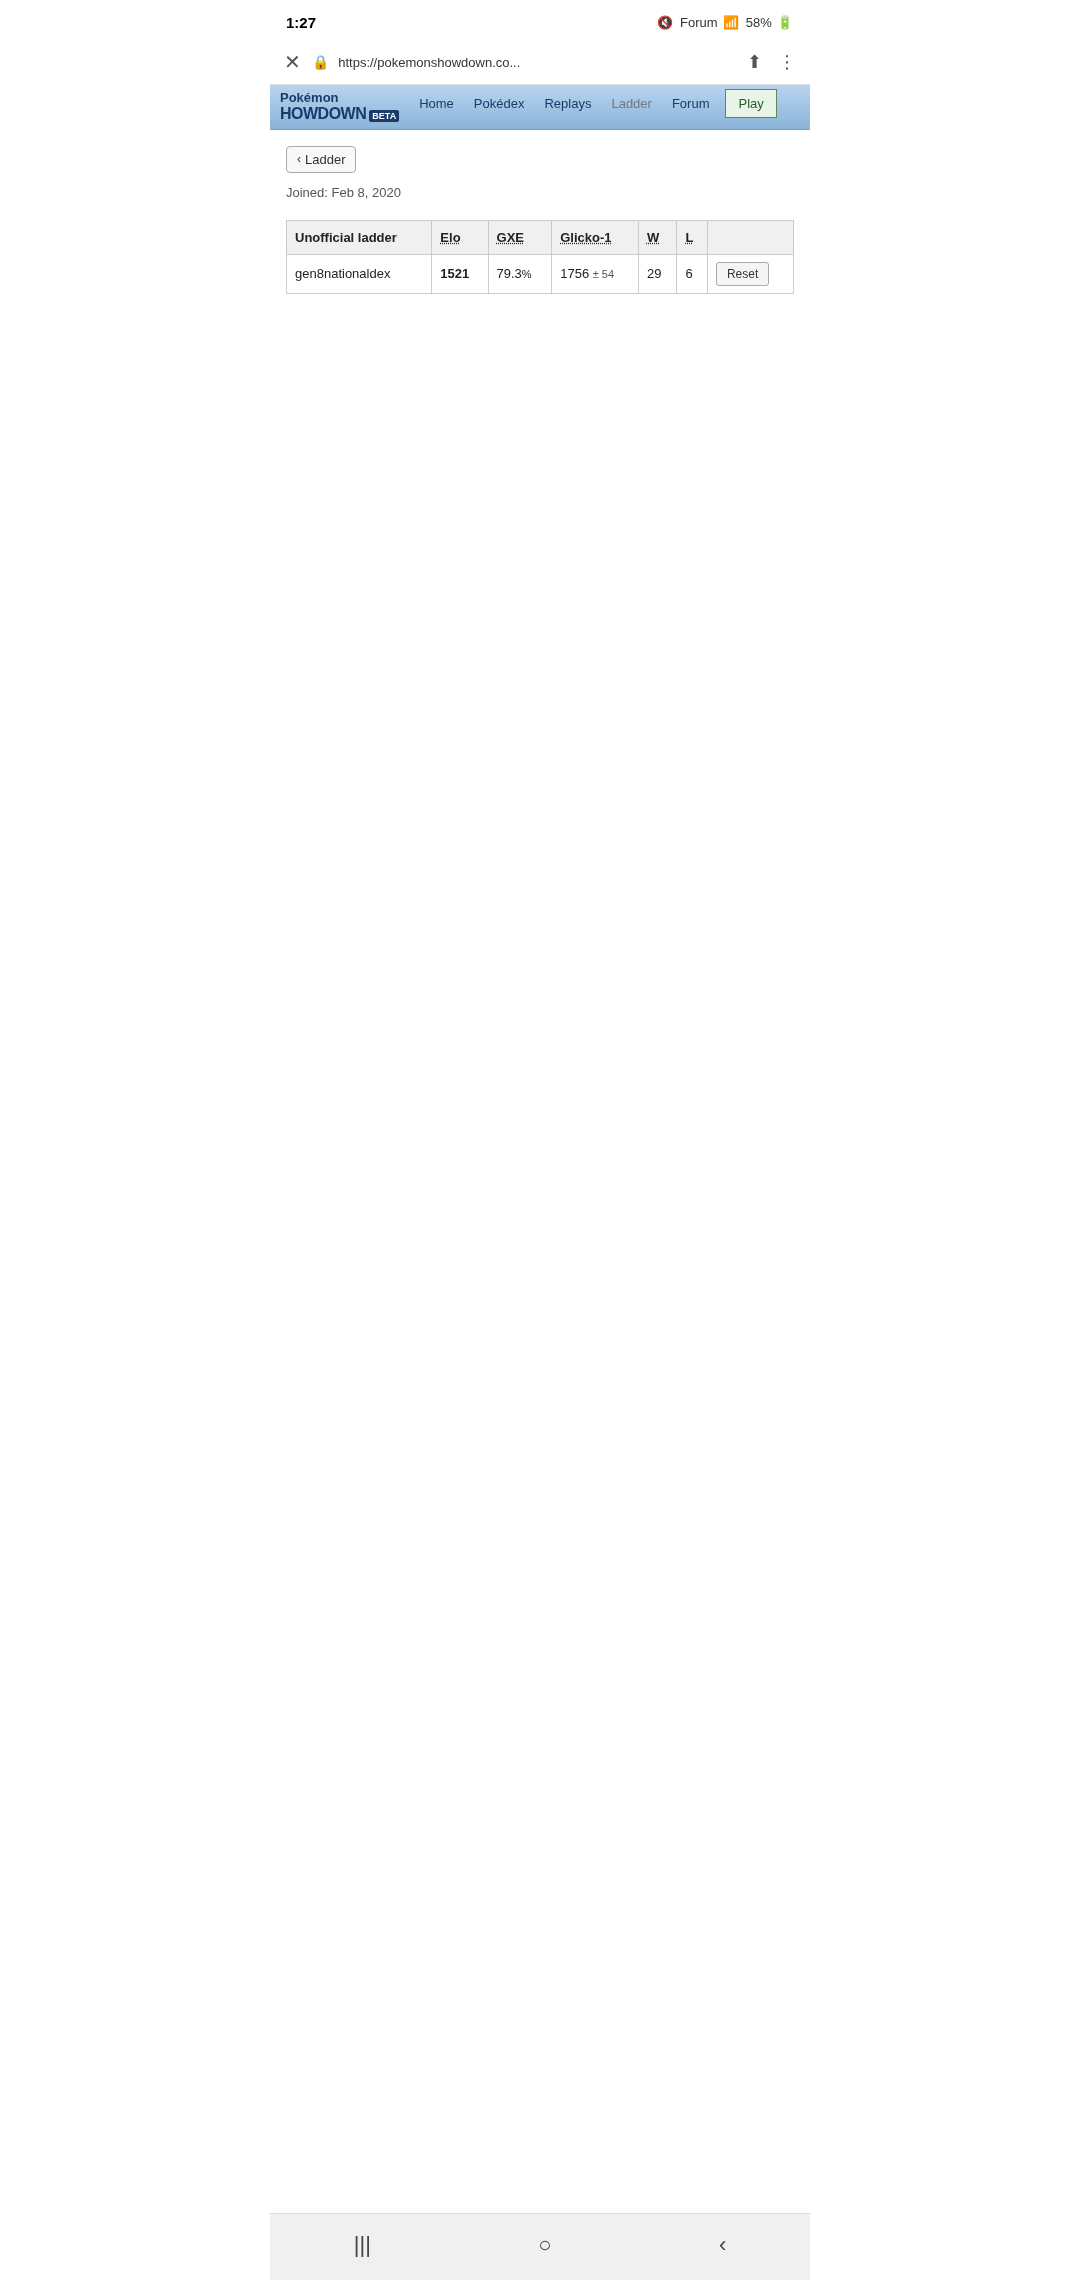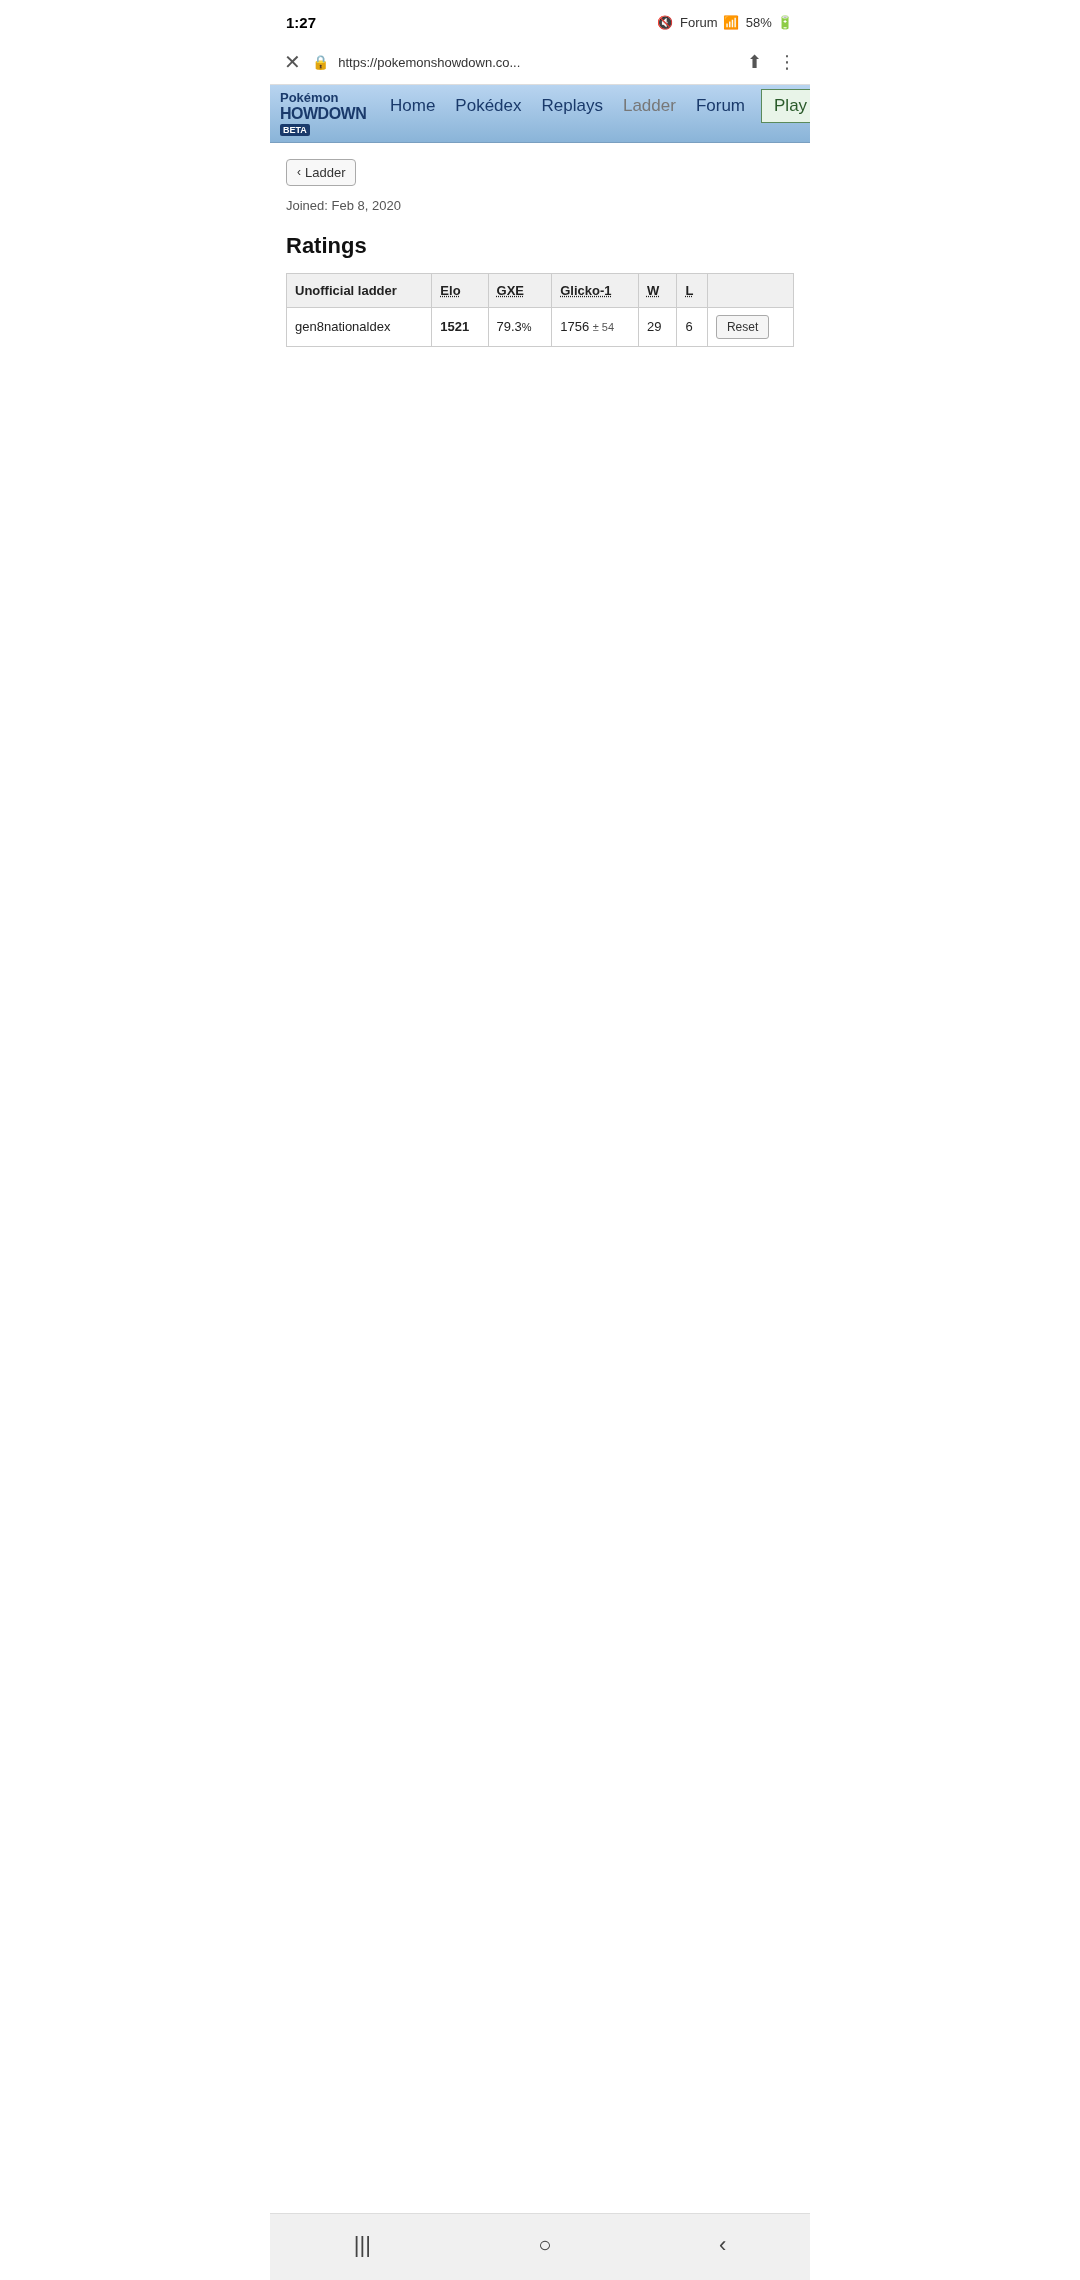--- a/index.html
+++ b/index.html
@@ -111,21 +111,21 @@
       padding: 1px 3px;
       border-radius: 2px;
     }
     .nav-links {
       display: flex;
       align-items: center;
       flex-wrap: nowrap;
     }
     .nav-link {
       padding: 10px 10px;
-      font-size: 17px;
+      font-size: 13px;
       color: #1a3a6b;
       cursor: pointer;
       white-space: nowrap;
       text-decoration: none;
     }
     .nav-link.active {
       color: #777;
     }
     .nav-link.play-btn {
       background: #e8f4e8;
@@ -308,21 +308,20 @@
 
   
 
   
   <div class="joined-info">
     <span>Joined:</span>
     <span>Feb 8, 2020</span>
   </div>
 
   
-  <div class="section-title">Ratings</div>
 
   
   <table class="ratings-table">
     <thead>
       <tr>
         <th>Unofficial ladder</th>
         <th class="sortable">Elo</th>
         <th class="sortable">GXE</th>
         <th class="sortable">Glicko-1</th>
         <th class="sortable">W</th>

